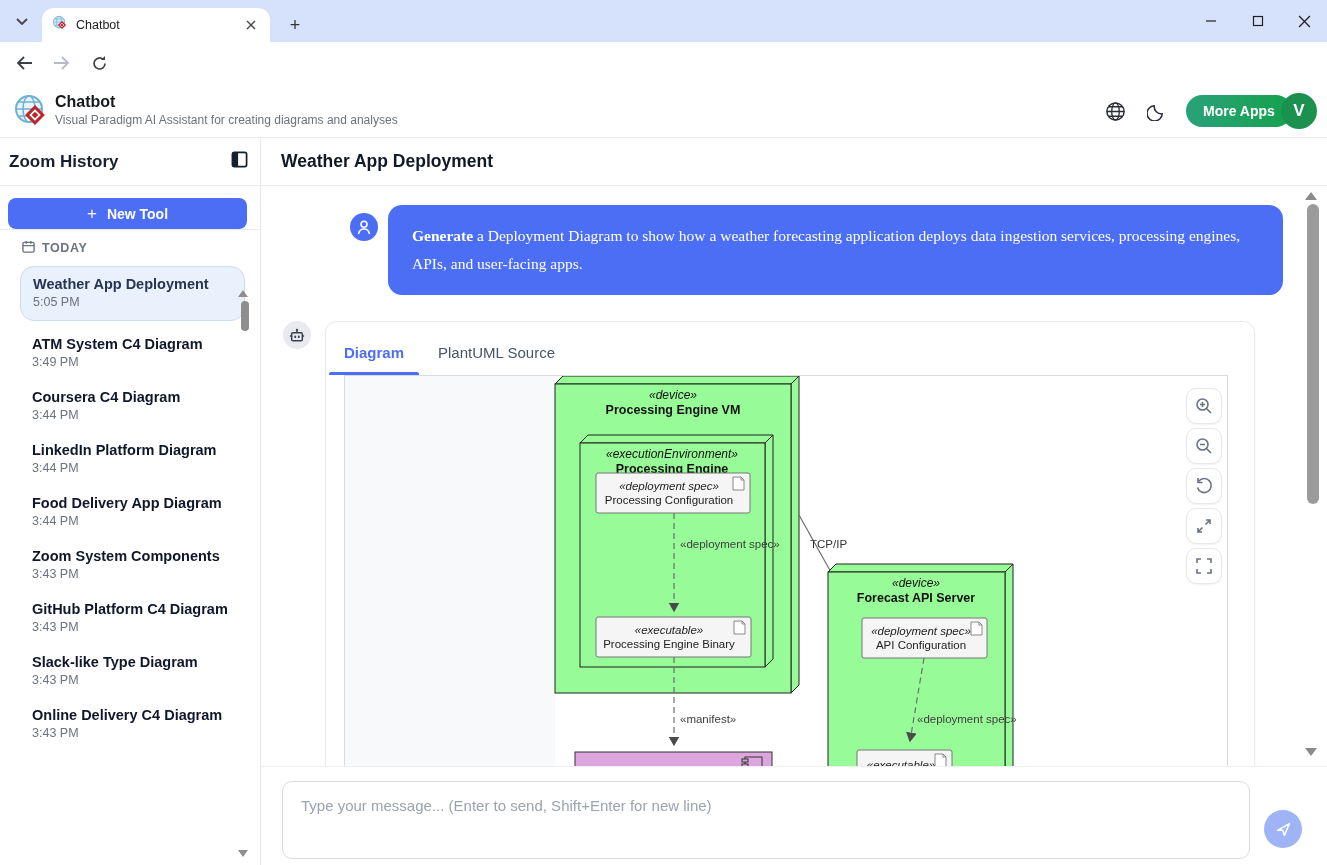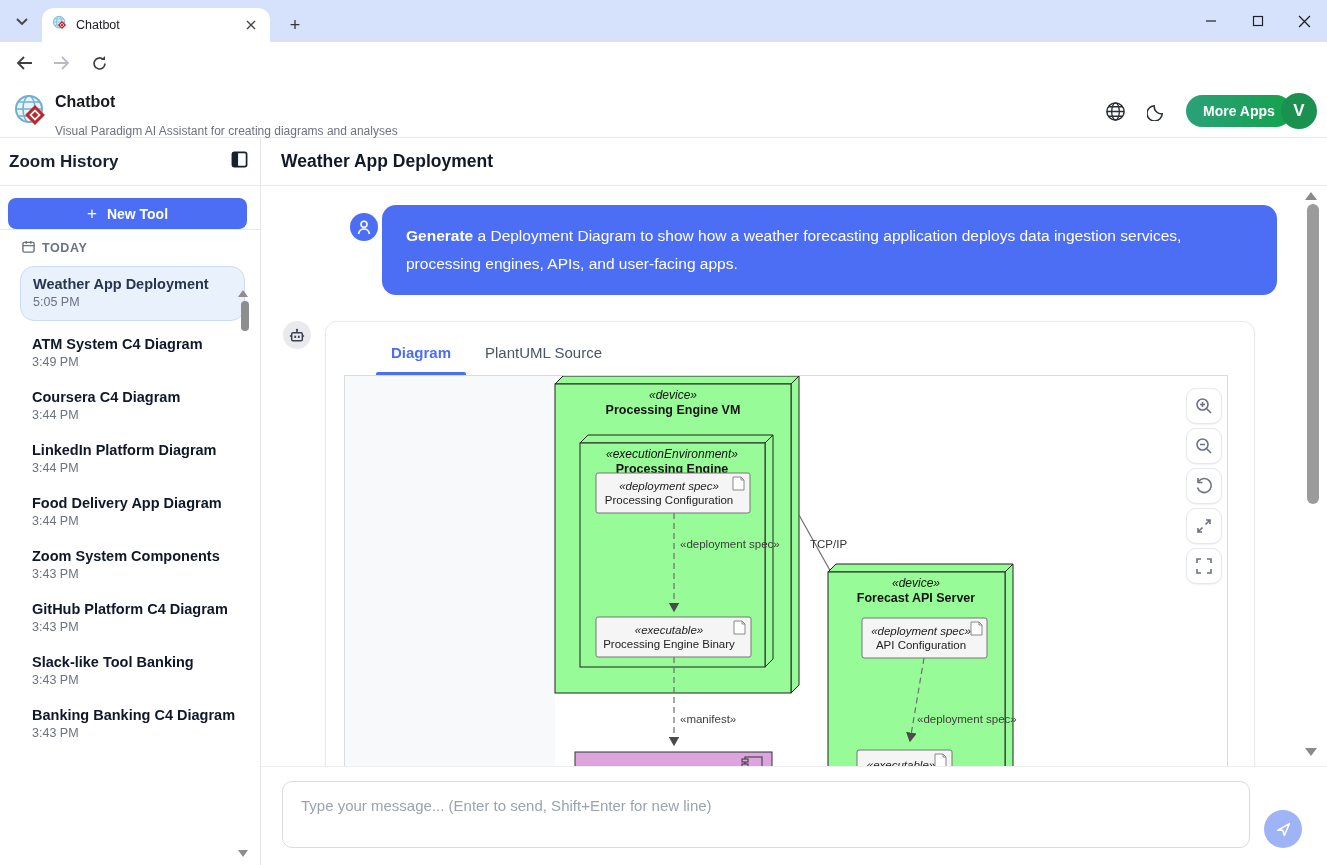--- a/index.html
+++ b/index.html
@@ -23,21 +23,21 @@
   .omnibox { position:absolute; top:47px; left:122px; width:958px; height:32px; background:#eef1fa;
     border-radius:16px; display:flex; align-items:center; padding:0 12px; gap:10px; }
   .url { font-size:13.5px; color:#3c4043; flex:1; }
   .star { color:#5f6368; font-size:16px; }
   .ext-ic { position:absolute; top:48px; width:28px; height:28px; display:flex; align-items:center; justify-content:center; }
 
   
   .app-header { position:absolute; top:84px; left:0; width:1327px; height:54px; background:#fff;
     border-bottom:1px solid #e8eaee; }
   .app-title { position:absolute; left:55px; top:9px; font-size:16px; font-weight:700; color:#16181d; }
-  .app-sub { position:absolute; left:55px; top:40px; font-size:12px; color:#6b7280; }
+  .app-sub { position:absolute; left:55px; top:29px; font-size:12px; color:#6b7280; }
   .hdr-ic { position:absolute; top:14px; width:26px; height:26px; display:flex; align-items:center; justify-content:center; }
   .more-apps { position:absolute; top:11px; left:1186px; height:32px; padding:0 17px; border-radius:17px;
     background:linear-gradient(90deg,#2aa17a,#14a24c); color:#fff; font-size:14px; font-weight:700;
     display:flex; align-items:center; border:none; }
   .v-avatar { position:absolute; top:9px; left:1281px; width:36px; height:36px; border-radius:50%;
     background:#1b9150; color:#fff; font-weight:700; font-size:17px; display:flex; align-items:center; justify-content:center; }
 
   
   .content { position:absolute; top:138px; left:0; width:1327px; height:727px; }
   .sidebar { position:absolute; left:0; top:0; width:261px; height:727px; border-right:1px solid #e5e7eb; background:#fff; }
@@ -62,49 +62,49 @@
   .sb-scroll-up, .sb-scroll-down { position:absolute; right:12px; width:0; height:0; }
   .sb-scroll-up { top:152px; border-left:5px solid transparent; border-right:5px solid transparent; border-bottom:7px solid #8e8e8e; }
   .sb-scroll-down { bottom:8px; border-left:5px solid transparent; border-right:5px solid transparent; border-top:7px solid #8e8e8e; }
   .sb-thumb { position:absolute; right:11px; top:163px; width:8px; height:30px; background:#8e8e8e; border-radius:4px; }
 
   .main { position:absolute; left:261px; top:0; width:1066px; height:727px; }
   .main-head { height:48px; border-bottom:1px solid #e8eaee; display:flex; align-items:center; padding-left:20px; }
   .page-title { font-size:17.5px; font-weight:700; color:#111827; }
   .chat-area { position:relative; height:580px; overflow:hidden; }
 
-  .msg-row { display:flex; margin:19px 0 1px 89px; gap:4px; }
+  .msg-row { display:flex; margin:19px 0 1px 89px; gap:10px;font-family:Liberation Serif, serif; }
   .u-avatar { width:28px; height:28px; border-radius:50%; background:#4c6ef5; flex:none;
     display:flex; align-items:center; justify-content:center; margin-top:8px; }
   .bubble { width:895px; background:#4c6ef5; border-radius:14px; padding:17px 24px; color:#fff;
     font-size:15.5px; line-height:28px; }
   .bubble b { font-weight:700; }
 
   .bot-row { display:flex; margin:26px 0 0 22px; gap:14px; }
   .bot-avatar { width:28px; height:28px; border-radius:50%; background:#e8eaee; flex:none;
     display:flex; align-items:center; justify-content:center; }
   .card { width:930px; height:620px; background:#fff; border:1px solid #e9ebef; border-radius:12px;
     box-shadow:0 1px 3px rgba(0,0,0,.05); position:relative; }
   .tabbar { height:53px; display:flex; align-items:flex-end; padding:0 18px; gap:34px; }
   .tabb { font-size:15px; padding-bottom:14px; position:relative; color:#4a5563; font-weight:500; }
-  .tabb.active { color:#4c6ef5; font-weight:700;margin-left:47px; }
+  .tabb.active { color:#4c6ef5; font-weight:700; }
   .tabb.active::after { content:""; position:absolute; left:-15px; right:-15px; bottom:0; height:3px; background:#4c6ef5; border-radius:2px 2px 0 0; }
   .canvas { position:absolute; left:18px; top:53px; width:884px; height:540px;
     background:#f8f9fb; border:1px solid #d8dbe0; overflow:hidden; }
   .zoombtn { position:absolute; width:36px; height:36px; background:#fff; border:1px solid #e6e8ec;
     border-radius:10px; box-shadow:0 1px 2px rgba(0,0,0,.06); display:flex; align-items:center; justify-content:center; left:860px; }
 
   
   .m-scroll-up, .m-scroll-down { position:absolute; right:10px; width:0; height:0; }
   .m-scroll-up { top:54px; border-left:6px solid transparent; border-right:6px solid transparent; border-bottom:8px solid #8a8a8a; }
   .m-scroll-down { top:614px; border-left:6px solid transparent; border-right:6px solid transparent; border-top:8px solid #8a8a8a; }
   .m-thumb { position:absolute; right:8px; top:66px; width:12px; height:300px; background:#9b9b9b; border-radius:7px; }
 
   .footer { position:absolute; left:0; top:628px; width:1066px; height:99px; background:#fff; border-top:1px solid #eceef1; }
-  .composer { position:absolute; left:21px; top:14px; width:968px; height:67px; border:1px solid #d8dbe1;
+  .composer { position:absolute; left:21px; top:14px; width:968px; height:78px; border:1px solid #d8dbe1;
     border-radius:10px; padding:15px 18px; font-size:15px; color:#333; resize:none; outline:none;
     font-family:"Liberation Sans",sans-serif; }
   .composer::placeholder { color:#9aa3af; }
   .send-btn { position:absolute; left:1003px; top:43px; width:38px; height:38px; border-radius:50%;
     background:#9fb3f7; border:none; display:flex; align-items:center; justify-content:center; }
 
   svg text { font-family:"Liberation Sans", sans-serif; }
 </style>
 </head>
 <body>
@@ -289,25 +289,25 @@
       </div>
       <div class="chat-item">
         <div class="ci-title">Zoom System Components</div>
         <div class="ci-time">3:43 PM</div>
       </div>
       <div class="chat-item">
         <div class="ci-title">GitHub Platform C4 Diagram</div>
         <div class="ci-time">3:43 PM</div>
       </div>
       <div class="chat-item">
-        <div class="ci-title">Slack-like Tool Banking</div>
+        <div class="ci-title">Slack-like Type Diagram</div>
         <div class="ci-time">3:43 PM</div>
       </div>
       <div class="chat-item">
-        <div class="ci-title">Banking Banking C4 Diagram</div>
+        <div class="ci-title">Online Delivery C4 Diagram</div>
         <div class="ci-time">3:43 PM</div>
       </div>
     </div>
     <div class="sb-scroll-up"></div>
     <div class="sb-thumb"></div>
     <div class="sb-scroll-down"></div>
   </div>
 
   <div class="main">
     <div class="main-head">

